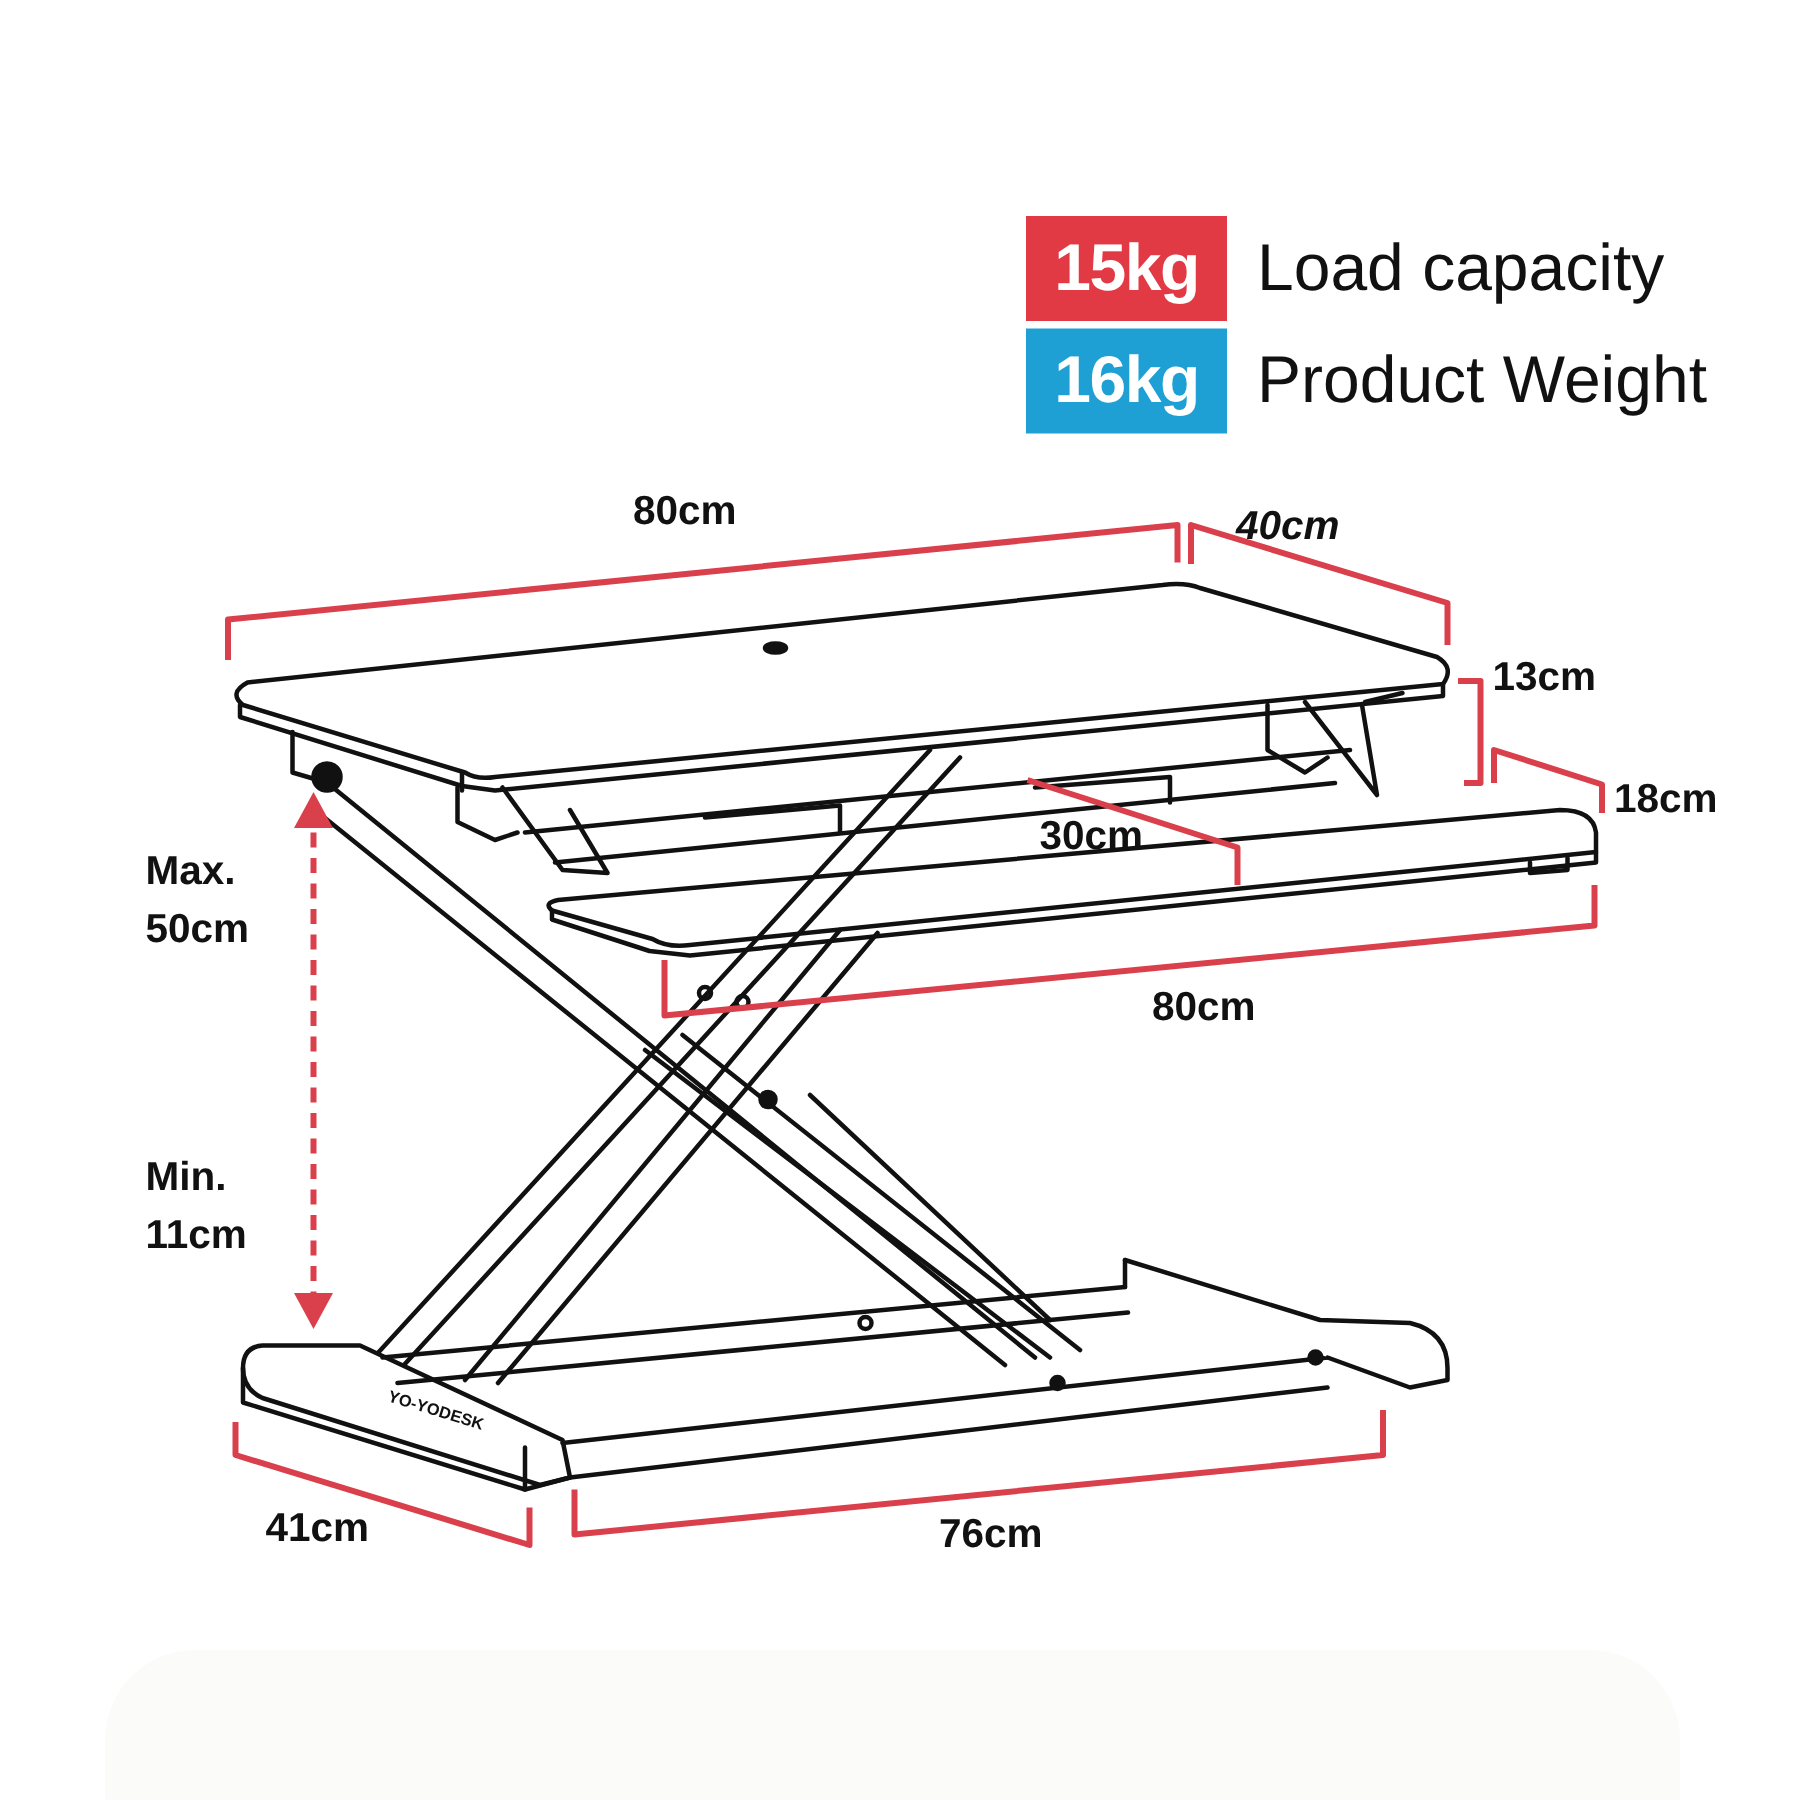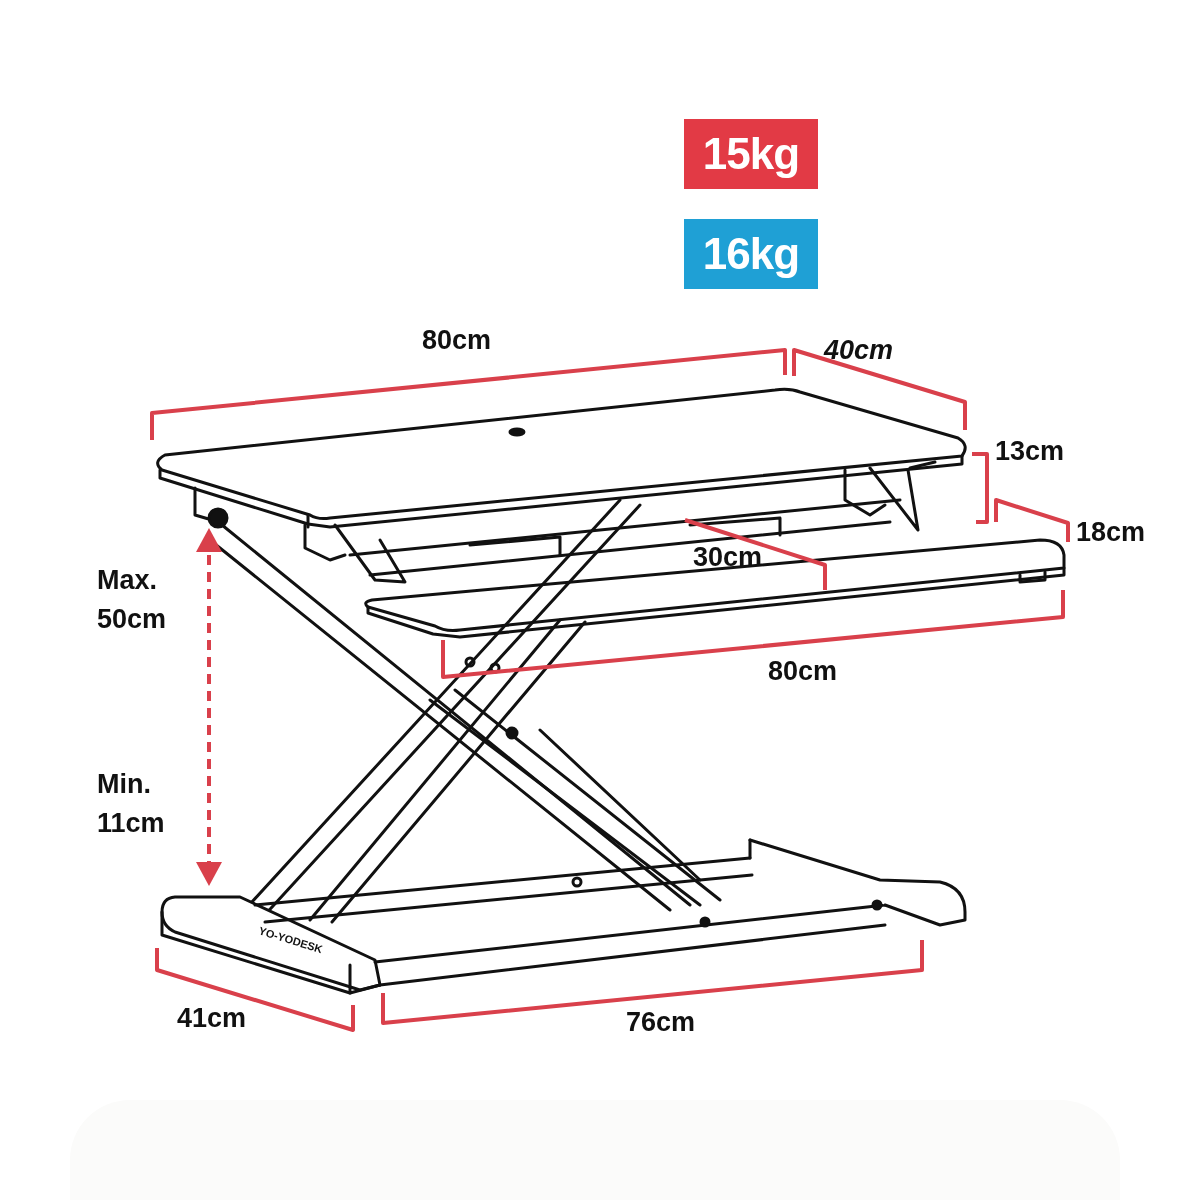--- a/index.html
+++ b/index.html
@@ -12,25 +12,27 @@
   .dim { position: absolute; font-weight: bold; font-size: 27px; color: #111111; white-space: nowrap; line-height: 1.05; }
   .floor-shadow { position: absolute; left: 70px; top: 1100px; width: 1050px; height: 100px; background: #fbfbfa; border-radius: 60px 60px 0 0; }
 </style>
 </head>
 <body>
 
 <div class="stage">
 
   <div class="floor-shadow"></div>
 
-  <div class="spec-row" style="top:119px;">
+  <div class="spec-row" style="top:144px;">
     <div class="spec-badge" style="background:#E23A45;">15kg</div>
+    <div class="spec-label">Load capacity</div>
   </div>
   <div class="spec-row" style="top:219px;">
     <div class="spec-badge" style="background:#1FA0D5;">16kg</div>
+    <div class="spec-label">Product Weight</div>
   </div>
 
   <svg class="drawing" viewBox="0 0 1200 1200">
     <g fill="none" stroke="#111" stroke-width="3" stroke-linejoin="round" stroke-linecap="round">
 
       <path d="M165 455 L775 390 Q790 388 800 392 L958 438 Q970 445 962 456 L330 518 Q318 520 310 515 L162 470 Q152 462 165 455 Z" fill="#fff"></path>
       <path d="M160 470 L160 478 L308 524 L330 527 L962 464 L962 456"></path>
       <path d="M308 515 L308 527"></path>
       <ellipse cx="517" cy="432" rx="7" ry="3" fill="#111"></ellipse>
 

